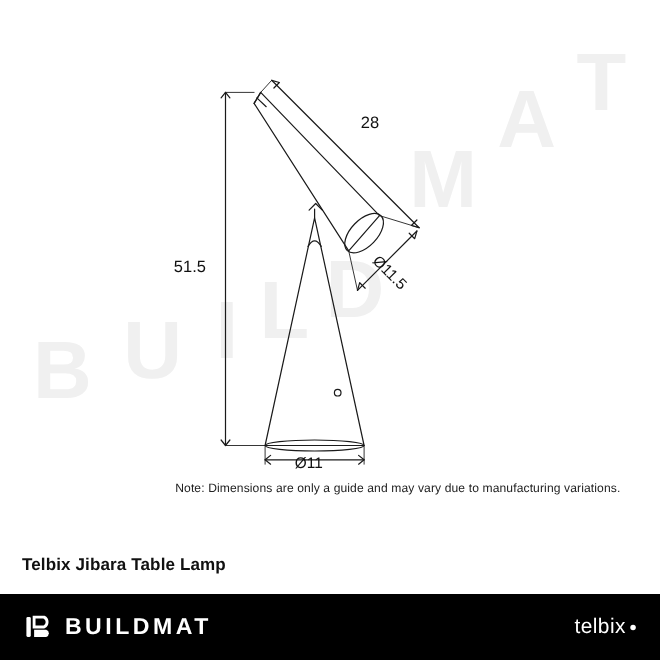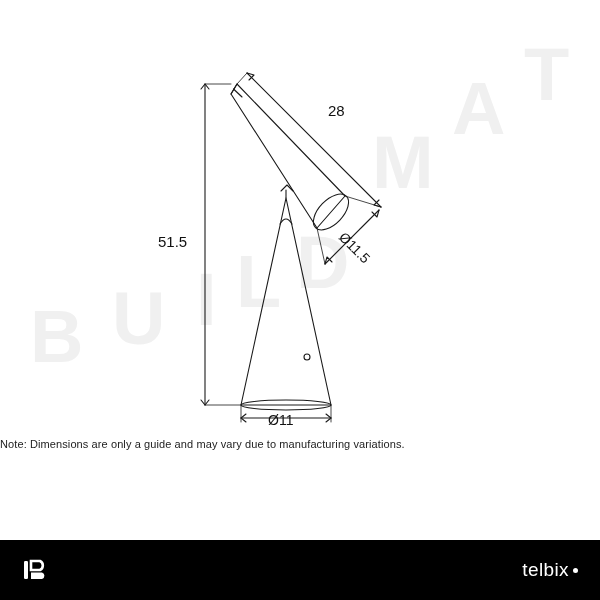--- a/index.html
+++ b/index.html
@@ -43,21 +43,21 @@
     width: 600px;
     height: 470px;
   }
 
   
   .note {
     position: absolute;
     left: 0;
     top: 438px;
     width: 564px;
-    text-align: left;
+    text-align: right;
     font-size: 11px;
     color: #222222;
     letter-spacing: 0.1px;
   }
 
   
   .product-title {
     position: absolute;
     left: 20px;
     top: 505px;
@@ -185,28 +185,30 @@
       <text x="328" y="116" font-family="Liberation Sans, sans-serif" font-size="15" fill="#111111">28</text>
 
       <text x="338" y="238" font-family="Liberation Sans, sans-serif" font-size="14" fill="#111111" transform="rotate(45 338 238)">Ø11.5</text>
 
       <text x="268" y="425" font-family="Liberation Sans, sans-serif" font-size="14" fill="#111111">Ø11</text>
     </svg>
   </div>
 
   <div class="note">Note: Dimensions are only a guide and may vary due to manufacturing variations.</div>
 
+  <div class="product-title">Telbix Jibara Table Lamp</div>
 
   <div class="footer">
     <div class="footer-left">
       <svg class="brand-mark" viewBox="0 0 26 26">
         <rect x="2" y="4" width="4" height="18" rx="1.2" fill="#ffffff"></rect>
         <path d="M9 4 h9 a5 5 0 0 1 0 9 h-9 z" fill="none" stroke="#ffffff" stroke-width="2.6"></path>
         <path d="M9 15.5 h11 a3.4 3.4 0 0 1 0 6.5 h-11 z" fill="#ffffff"></path>
       </svg>
+      <span class="brand-text">BUILDMAT</span>
     </div>
     <div class="footer-right">
       <span class="telbix-text">telbix</span>
       <span class="telbix-dot"></span>
     </div>
   </div>
 
 </div>
 
 </body></html>

